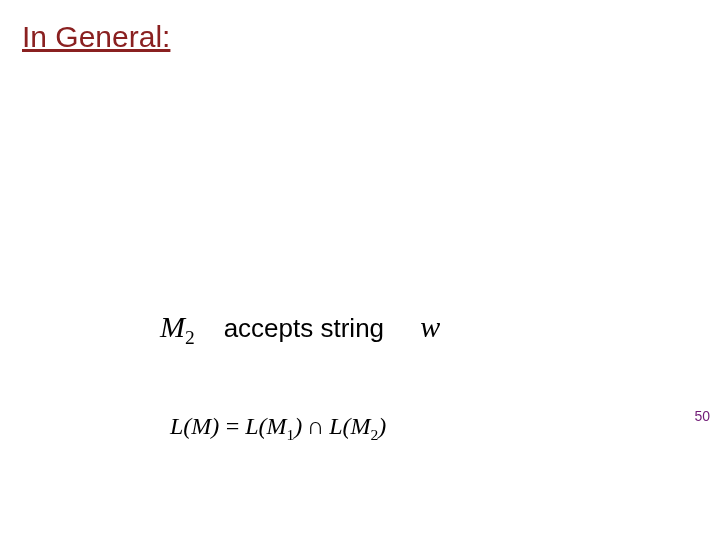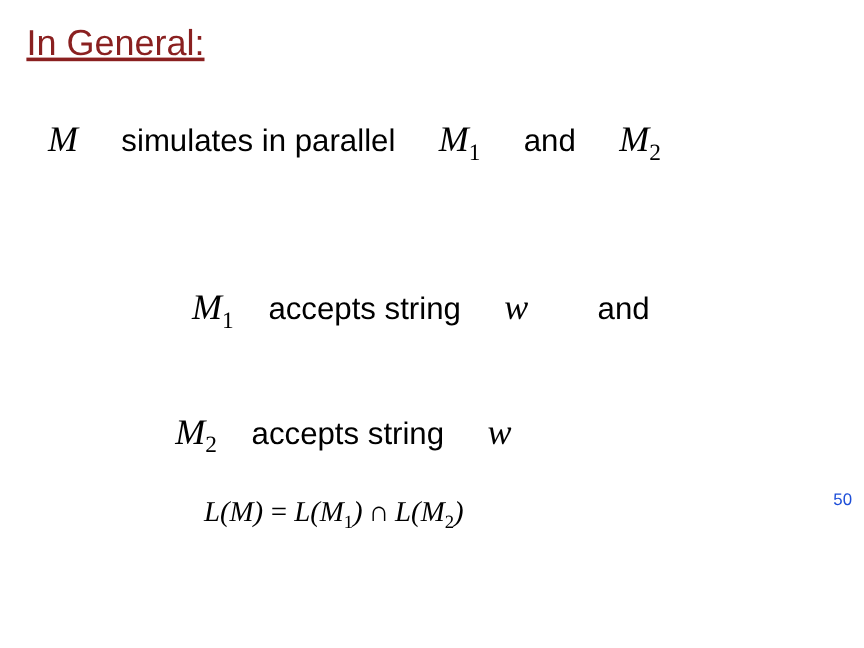--- a/index.html
+++ b/index.html
@@ -40,59 +40,39 @@
   .sub {
     font-size: 0.65em;
     vertical-align: sub;
     font-style: normal;
   }
   .page-num {
     position: absolute;
     right: 10px;
     bottom: 8px;
     font-size: 14px;
-    color: #1d4ed8;
+    color: #701a75;
     font-family: Arial, sans-serif;
   }
   
   #l1 { left: 40px; top: 100px; }
   #l2 { left: 40px; top: 170px; }
   #l3 { left: 160px; top: 240px; }
-  #l4 { left: 146px; top: 310px; margin-top: 34px; }
+  #l4 { left: 160px; top: 310px; }
   #l5 { left: 170px; top: 410px; }
 </style>
 </head>
 <body>
 
 <div class="slide">
 
   <div class="heading" id="hd">In General:</div>
 
-  <div class="line" id="l1">
-    <span class="sym">M</span>
-    &nbsp;&nbsp;&nbsp;
-    <span>simulates in parallel</span>
-    &nbsp;&nbsp;&nbsp;
-    <span class="sym"><span>M</span><span class="sub">1</span></span>
-    &nbsp;&nbsp;&nbsp;
-    <span>and</span>
-    &nbsp;&nbsp;&nbsp;
-    <span class="sym"><span>M</span><span class="sub">2</span></span>
-  </div>
 
 
-  <div class="line" id="l3">
-    <span class="sym"><span>M</span><span class="sub">1</span></span>
-    &nbsp;&nbsp;
-    <span>accepts string</span>
-    &nbsp;&nbsp;&nbsp;
-    <span class="sym">w</span>
-    &nbsp;&nbsp;&nbsp;&nbsp;&nbsp;&nbsp;
-    <span>and</span>
-  </div>
 
   <div class="line" id="l4">
     <span class="sym"><span>M</span><span class="sub">2</span></span>
     &nbsp;&nbsp;
     <span>accepts string</span>
     &nbsp;&nbsp;&nbsp;
     <span class="sym">w</span>
   </div>
 
   <div class="line" id="l5">

